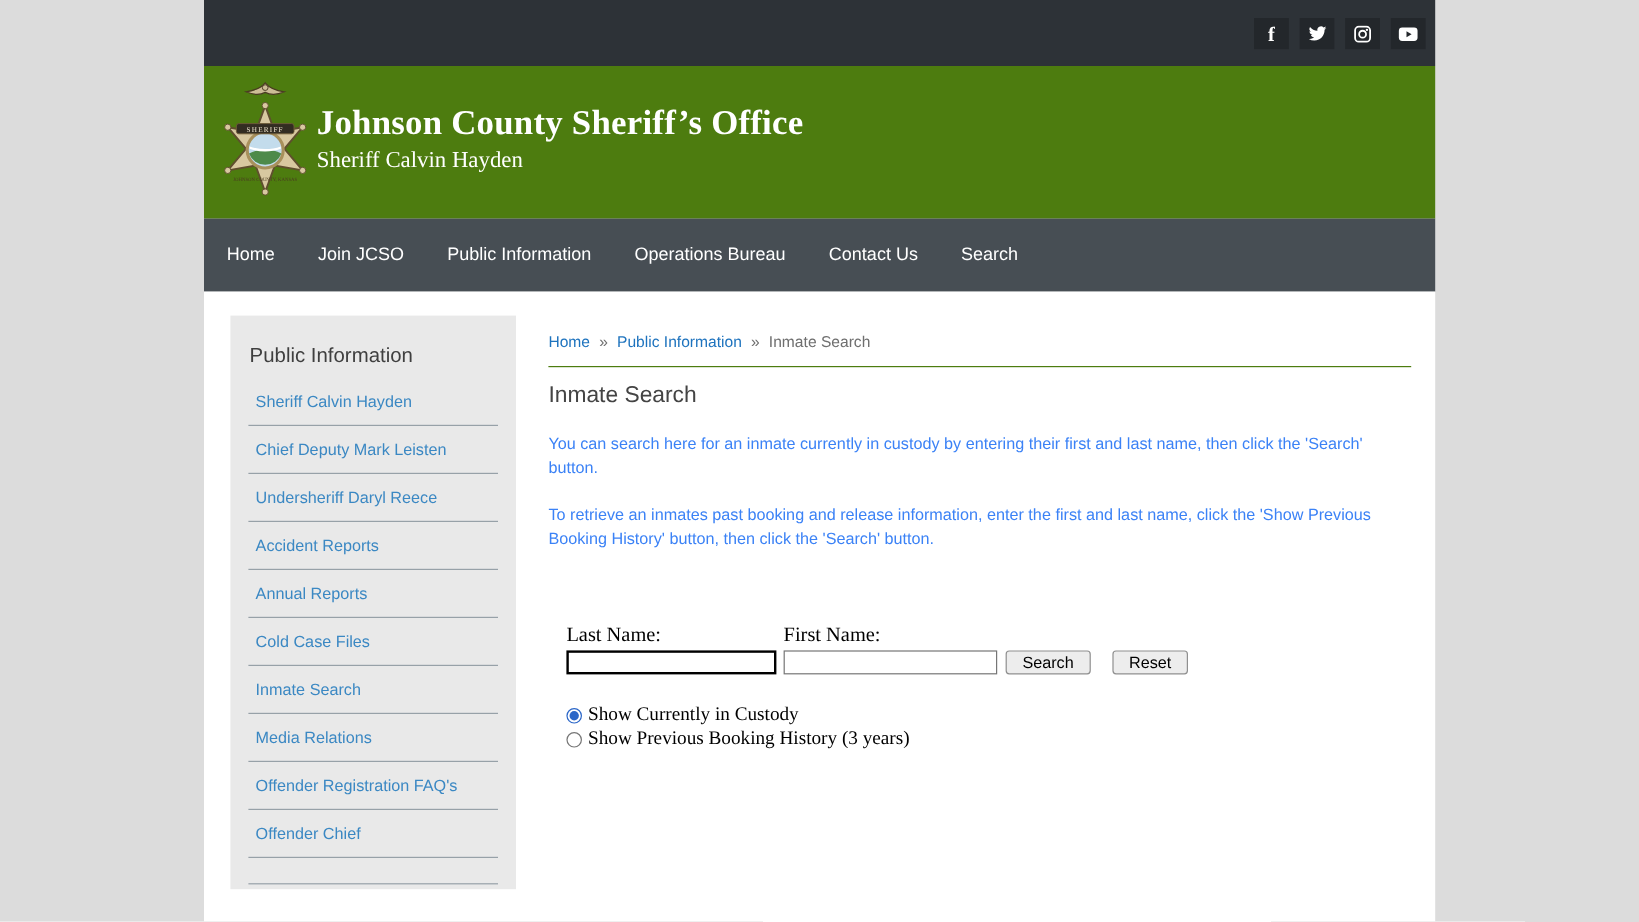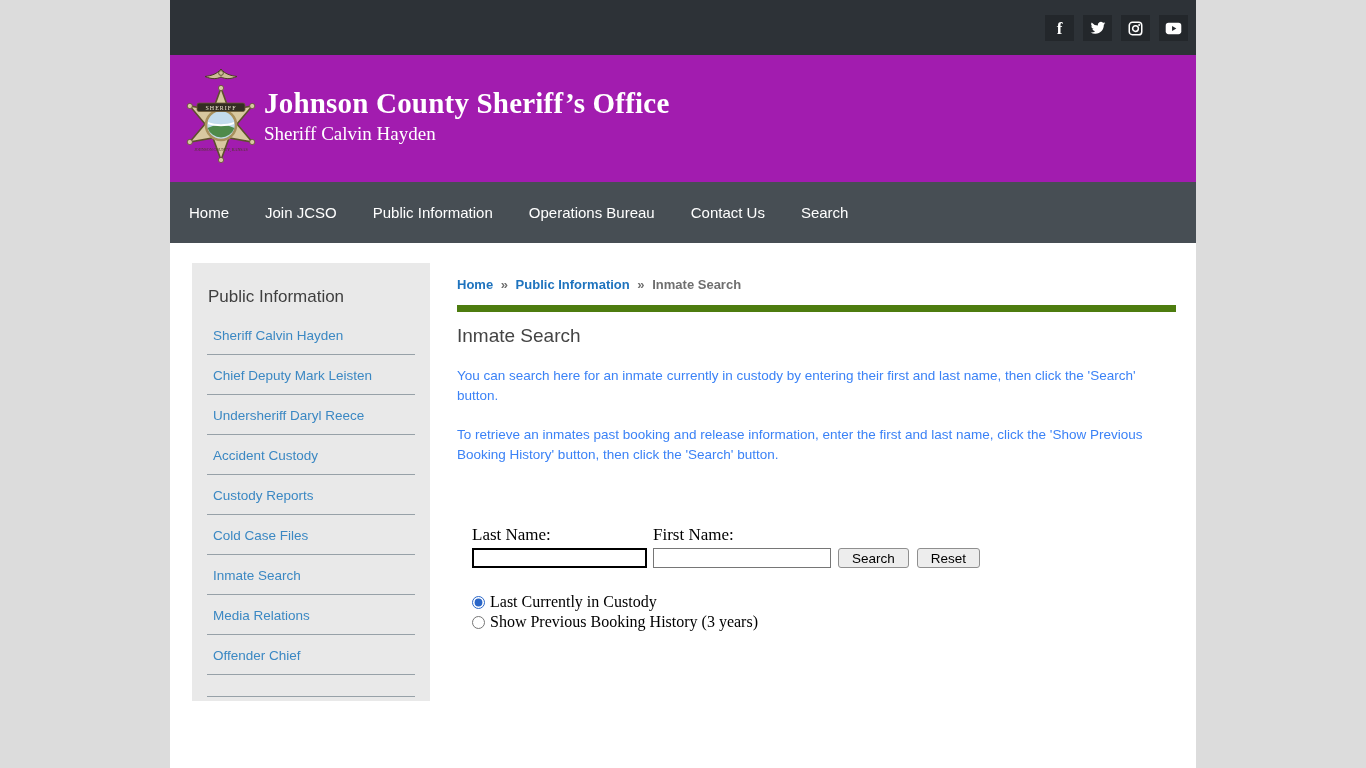--- a/index.html
+++ b/index.html
@@ -9,62 +9,62 @@
 
   
   .topbar { height:55px; background:#2d3237; display:flex; justify-content:flex-end;
             align-items:flex-start; padding:15px 8px 0 0; gap:9px; }
   .social-tile { width:29px; height:26px; background:#23272b; color:#fff; display:flex;
                  align-items:center; justify-content:center; cursor:pointer; }
   .social-tile svg { display:block; }
   .fb-glyph { font-family:"Liberation Serif", serif; font-weight:bold; font-size:17px; line-height:1; }
 
   
-  .bluebar { height:127px; background:#a21caf; position:relative; }
+  .bluebar { height:127px; background:#4d7c0f; position:relative; }
   .badge { position:absolute; left:16px; top:12px; }
   .title-block { padding:32px 0 0 94px; color:#fff; font-family:"Liberation Serif", serif; }
   .site-title { font-size:29px; font-weight:bold; letter-spacing:.2px; }
   .site-subtitle { font-size:19px; margin-top:3px; }
 
   
   .nav { height:61px; background:#474e54; }
   .nav ul { list-style:none; display:flex; height:61px; align-items:center; padding-left:1px; }
   .nav li { color:#fff; font-size:15px; padding:0 18px; line-height:61px; cursor:pointer; white-space:nowrap; }
 
   
   .main { background:#fff; display:flex; min-height:525px; align-items:flex-start; }
 
   .sidebar { width:238px; margin:20px 0 0 22px; background:#e9e9e9; padding:24px 15px 4px 15px; }
   .sidebar h2 { font-size:17px; font-weight:400; color:#3f3f3f; margin:0 0 8px 1px; }
   .sidebar ul { list-style:none; }
   .sidebar li { border-bottom:1px solid #97a1a8; padding:11px 4px 10px 6px; }
   .sidebar li a { color:#3b88c3; font-size:13.5px; text-decoration:none; cursor:pointer; }
 
   .content { width:719px; margin-left:27px; padding-top:20px; }
-  .breadcrumb { font-size:13px; font-weight:bold; color:#6f6f6f; padding:14px 0 13px 0;
-                border-bottom:7px solid #4d7c0f; }
+  .breadcrumb { font-size:13px; font-weight:normal; color:#6f6f6f; padding:14px 0 13px 0;
+                border-bottom:1px solid #4d7c0f; }
   .breadcrumb a { color:#1e73be; text-decoration:none; cursor:pointer; }
   .breadcrumb .sep { color:#6f6f6f; padding:0 4px; }
   .content h1 { font-size:19px; font-weight:400; color:#444; margin-top:13px; }
   .content p { font-size:13.5px; color:#3b82f6; line-height:20px; margin-top:19px; }
 
   
   .inmate-form { margin:60px 0 0 15px; font-family:"Liberation Serif", serif; color:#000; }
   .form-row { display:flex; align-items:flex-end; }
   .field { display:flex; flex-direction:column; }
   .field label { font-size:17px; margin-bottom:3px; }
   .field-last { width:181px;justify-content:flex-end; }
   .field input { height:20px; font-size:13px; font-family:"Liberation Sans", sans-serif; padding:0 3px; outline:none; }
   .input-last { width:175px; border:2px solid #000; }
   .input-first { width:178px; border:1px solid #767676; }
   .btn { font-family:"Liberation Sans", sans-serif; font-size:13.5px; color:#000;
          background:#ededed; border:1px solid #8f8f8f; border-radius:3px;
          height:20px; padding:0 13px; cursor:pointer; }
   .btn-search { margin-left:7px; }
-  .btn-reset { margin-left:8px; }
+  .btn-reset { margin-left:18px; }
   .radios { margin-top:25px; }
   .radio-row { display:flex; align-items:center; margin-top:2px; }
   .radio-row input { width:13px; height:13px; accent-color:#2a66c8; margin-right:5px; cursor:pointer; }
   .radio-row span { font-size:16px; }
 </style>
 </head>
 <body>
 
 <div class="page">
 
@@ -130,25 +130,26 @@
 
   <div class="main">
 
     <aside class="sidebar">
       <h2>Public Information</h2>
       <ul>
 
       <li><a>Sheriff Calvin Hayden</a></li>
           <li><a>Chief Deputy Mark Leisten</a></li>
           <li><a>Undersheriff Daryl Reece</a></li>
-          <li><a>Accident Custody</a></li>
-          <li><a>Custody Reports</a></li>
+          <li><a>Accident Reports</a></li>
+          <li><a>Annual Reports</a></li>
           <li><a>Cold Case Files</a></li>
           <li><a>Inmate Search</a></li>
           <li><a>Media Relations</a></li>
+          <li><a>Offender Registration FAQ's</a></li>
           <li><a>Offender Chief</a></li>
           <li></li>
         </ul>
     </aside>
 
     <section class="content">
       <div class="breadcrumb">
         <a>Home</a>
         <span class="sep">»</span>
         <a>Public Information</a>
@@ -170,21 +171,21 @@
             <label>First Name:</label>
             <input class="input-first" type="text" value="" style="">
           </div>
           <button class="btn btn-search">Search</button>
           <button class="btn btn-reset">Reset</button>
         </div>
 
         <div class="radios">
           <label class="radio-row">
             <input type="radio" name="custody" id="radio-0" checked="" style="">
-            <span>Last Currently in Custody</span>
+            <span>Show Currently in Custody</span>
           </label>
           <label class="radio-row">
             <input type="radio" name="custody" id="radio-1" style="">
             <span>Show Previous Booking History (3 years)</span>
           </label>
         </div>
       </div>
     </section>
 
   </div>

